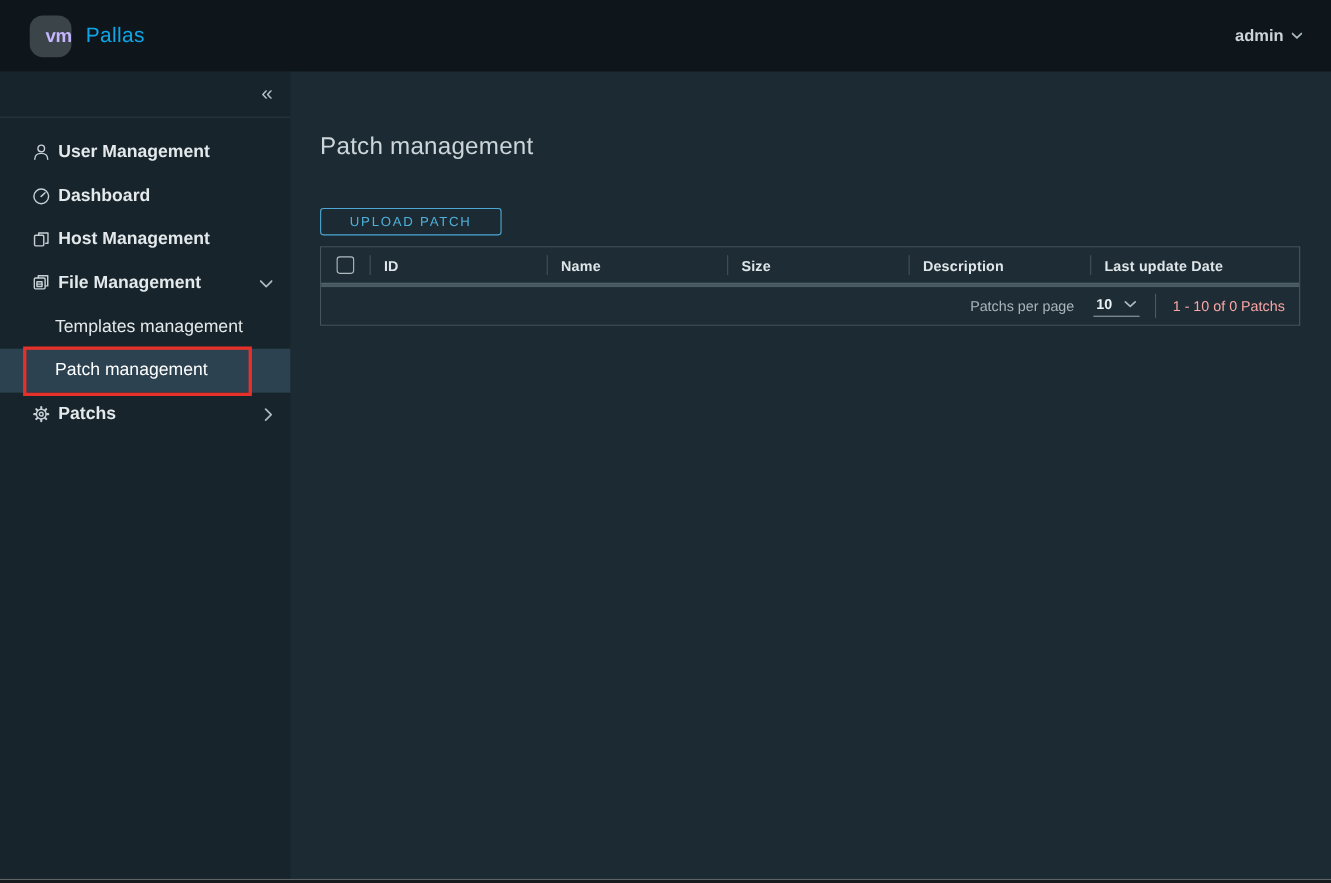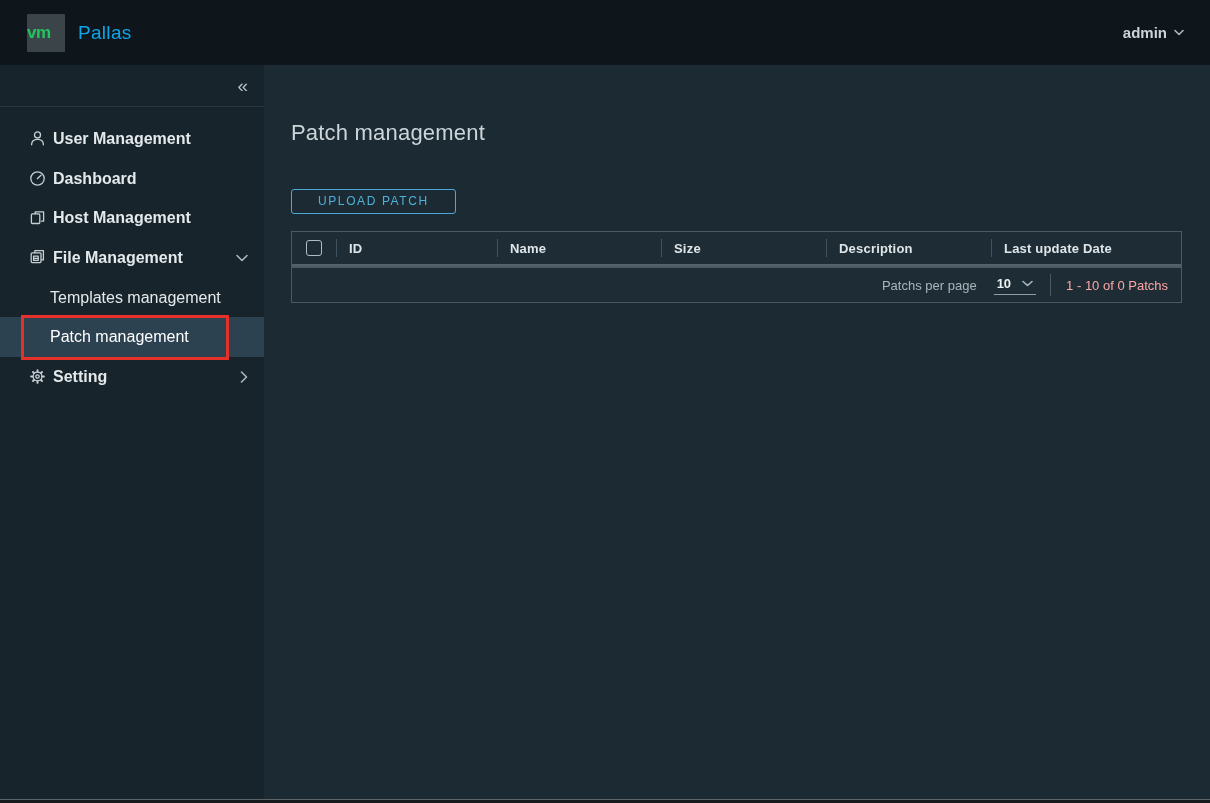--- a/index.html
+++ b/index.html
@@ -12,22 +12,22 @@
     color: #e4e9eb;
   }
 
   
   .app-header {
     position:absolute; top:0; left:0; width:1210px; height:65px;
     background:#0e161c; display:flex; align-items:center; z-index:3;
   }
   .logo-box {
     width:38px; height:38px; margin-left:27px; background:#3b4449;
-    border-radius:1px; display:flex; align-items:center; justify-content:flex-start;
-    color:#22c55e; font-weight:bold; font-size:17px; letter-spacing:-0.5px;
+    border-radius:12px; display:flex; align-items:center; justify-content:flex-end;
+    color:#c4b5fd; font-weight:bold; font-size:17px; letter-spacing:-0.5px;
   }
   .app-name { margin-left:13px; font-size:19px; color:#0ea5e9; font-weight:400; letter-spacing:0.3px; }
   .user-menu {
     margin-left:auto; margin-right:26px; display:flex; align-items:center; gap:7px;
     color:#ccd4d8; font-size:15px; font-weight:600; cursor:pointer;
   }
   .chev { stroke:#aab8bf; fill:none; stroke-width:1.6; stroke-linecap:round; stroke-linejoin:round; }
 
   
   .sidebar {
@@ -66,21 +66,21 @@
   }
   .page-title { font-size:22px; font-weight:400; color:#ccd6da; letter-spacing:0.2px; }
   .upload-btn {
     margin-top:43px; display:inline-block; height:25px; line-height:23px;
     padding:0 26px; background:transparent; border:1px solid #4da9d4; border-radius:3px;
     color:#4fb0da; font-size:12px; font-weight:500; letter-spacing:1.6px;
     font-family:"Liberation Sans", sans-serif; cursor:pointer; text-transform:uppercase;
   }
 
   
-  .datagrid { margin-top:17px; width:891px; border:1px solid #4a5a63; }
+  .datagrid { margin-top:10px; width:891px; border:1px solid #4a5a63; }
   .dg-header { height:34px; background:#1e2d35; display:flex; border-bottom:2px solid #51626b; }
   .dg-col {
     display:flex; align-items:center; padding-left:13px; position:relative;
     color:#dfe6e9; font-size:13px; font-weight:700; letter-spacing:0.2px; cursor:pointer;
   }
   .dg-col + .dg-col::before {
     content:''; position:absolute; left:0; top:7px; bottom:7px; width:1px; background:#41525c;
   }
   .col-check { width:44px; padding-left:14px; cursor:default; }
   .col-id { width:161px; } .col-name { width:164px; } .col-size { width:165px; }
@@ -188,21 +188,21 @@
           <line x1="8.5" y1="2.1" x2="8.5" y2="3.6"></line>
           <line x1="8.5" y1="13.4" x2="8.5" y2="14.9"></line>
           <line x1="2.1" y1="8.5" x2="3.6" y2="8.5"></line>
           <line x1="13.4" y1="8.5" x2="14.9" y2="8.5"></line>
           <line x1="4" y1="4" x2="5" y2="5"></line>
           <line x1="12" y1="12" x2="13" y2="13"></line>
           <line x1="13" y1="4" x2="12" y2="5"></line>
           <line x1="5" y1="12" x2="4" y2="13"></line>
         </g>
       </svg>
-      <span>Setting</span>
+      <span>Patchs</span>
       <svg class="side-chev chev" width="8" height="12" viewBox="0 0 8 12">
           <polyline points="1.5,1 6.5,6 1.5,11"></polyline>
         </svg>
     </div>
 
   </div>
 </nav>
 
 <div class="annotation-box"></div>
 

